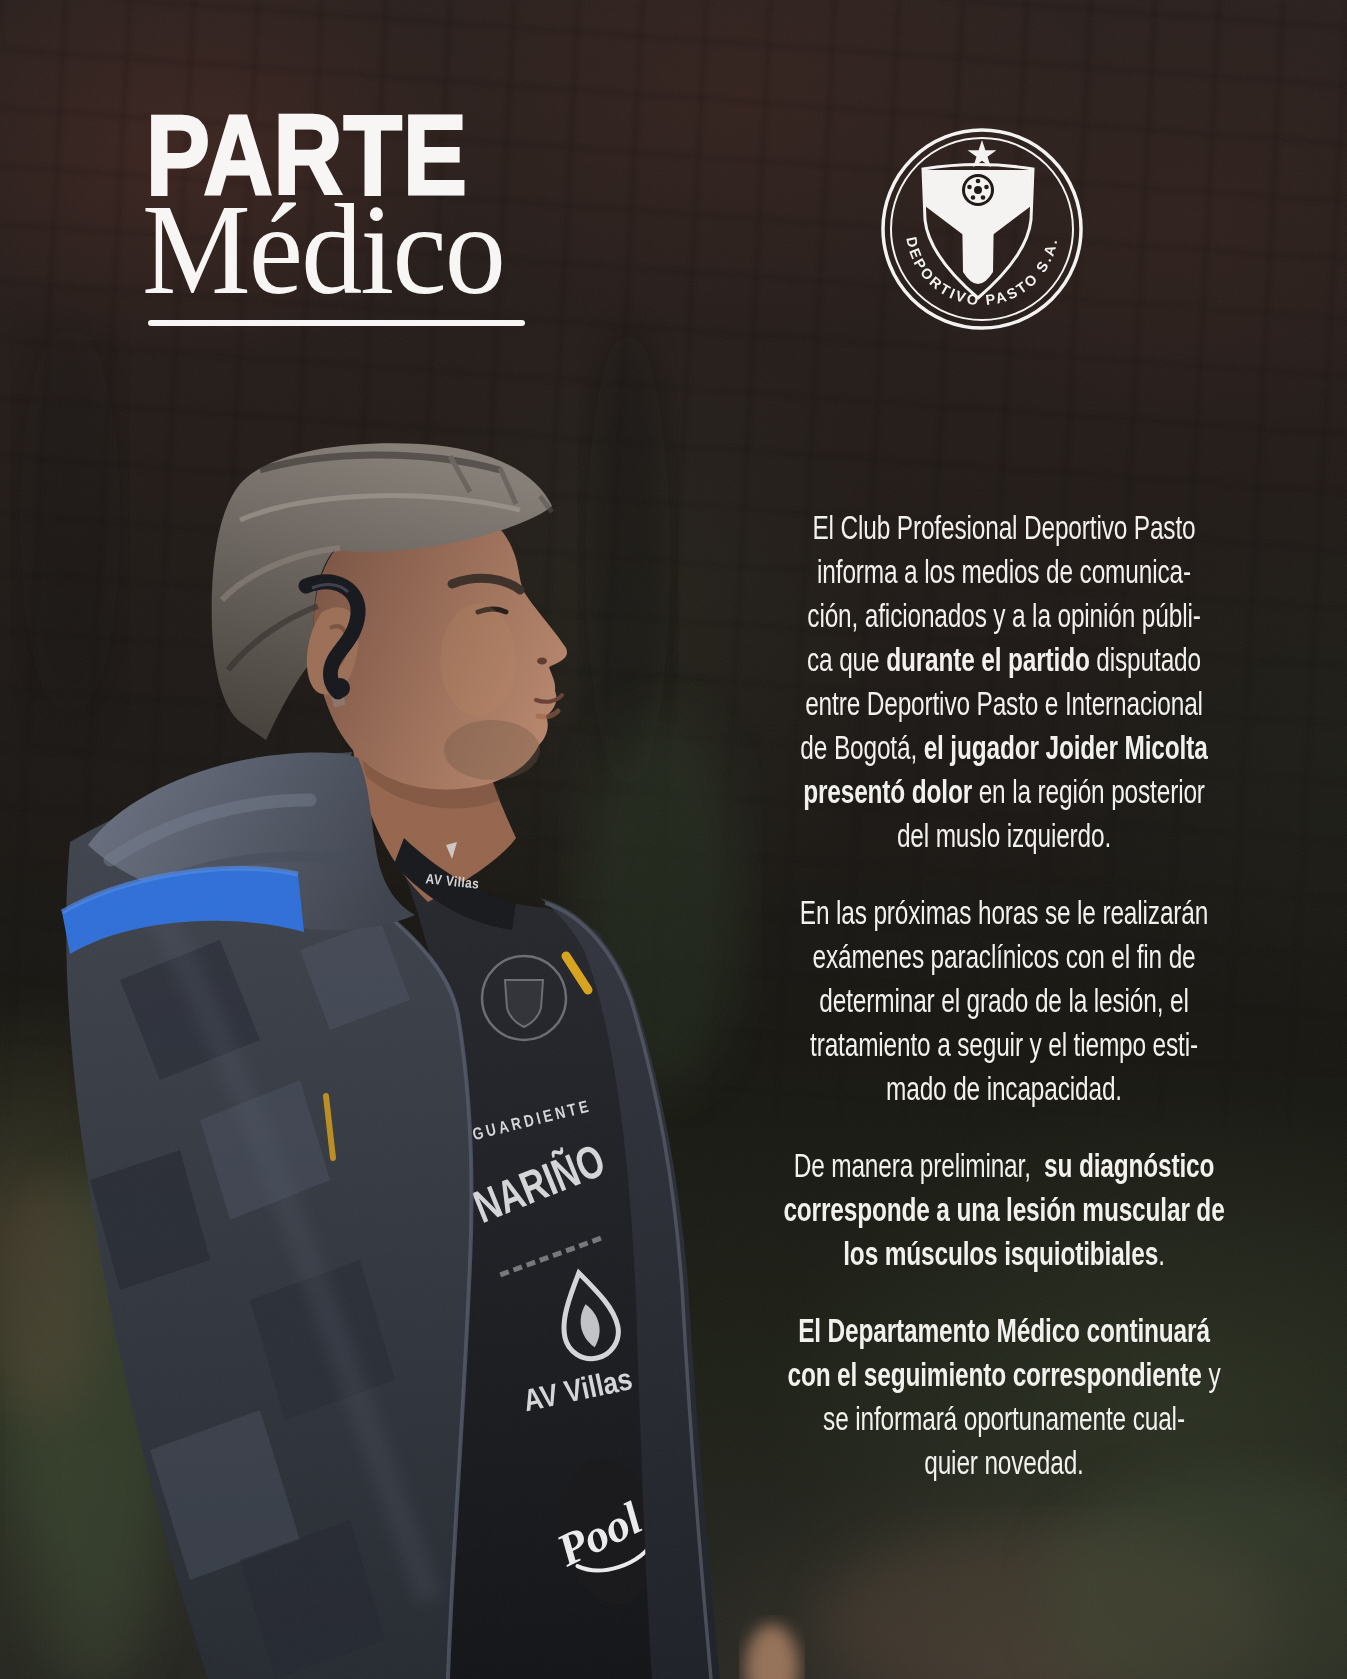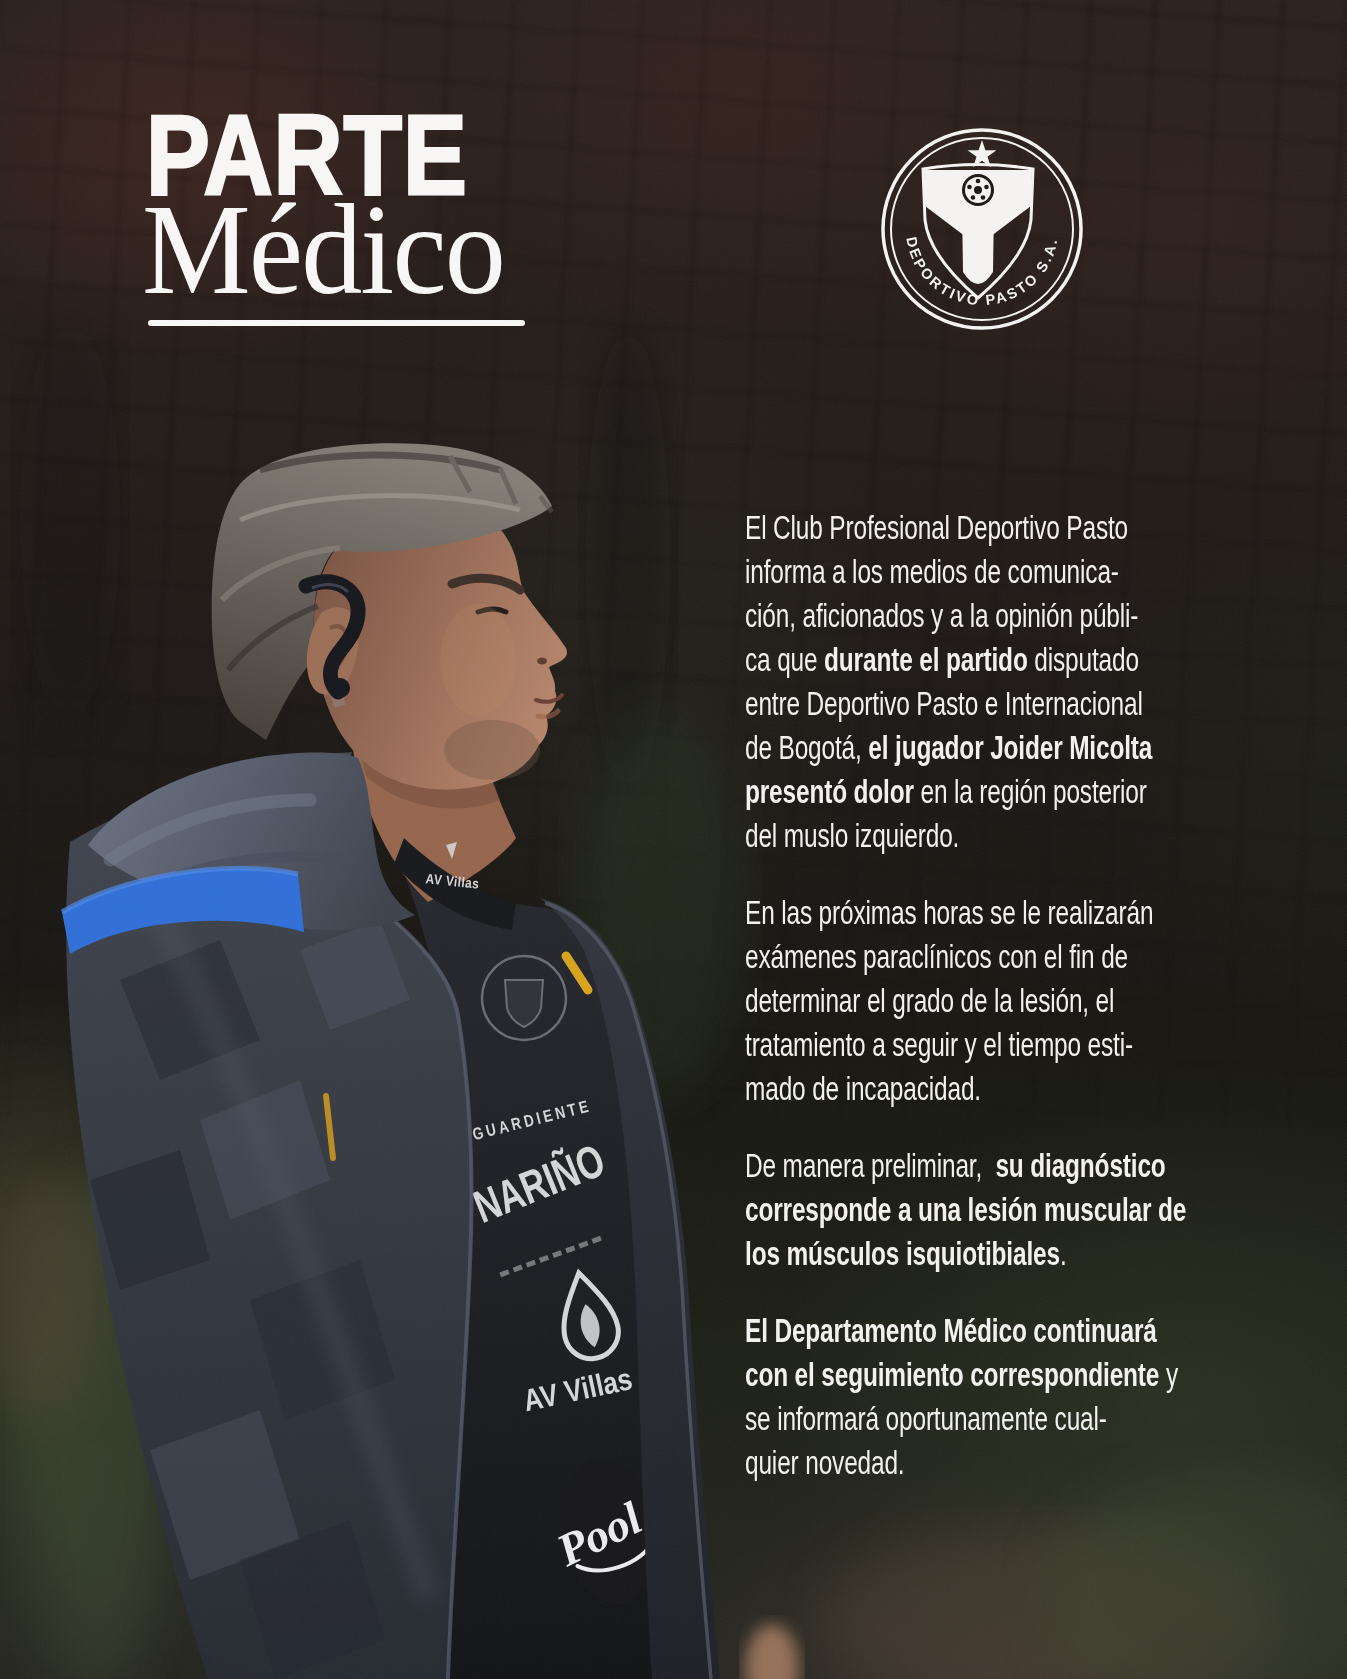--- a/index.html
+++ b/index.html
@@ -1,17 +1,17 @@
 <!DOCTYPE html>
 <html><head>
 <meta charset="utf-8">
 <style>
   html,body{margin:0;padding:0;background:#0c0b0a;}
   .canvas{position:relative;width:1347px;height:1679px;overflow:hidden;background:#be185d;
-          font-family:"Liberation Sans", sans-serif;}
+          font-family:"Liberation Sans", sans-serif;text-align:center;}
   .layer{position:absolute;inset:0;pointer-events:none;}
   
   .bg-blobs{
     background:
       radial-gradient(420px 300px at 14% 9%,  rgba(86,44,38,.45), transparent 70%),
       radial-gradient(500px 340px at 55% 6%,  rgba(70,40,34,.38), transparent 70%),
       radial-gradient(460px 320px at 88% 13%, rgba(64,38,32,.35), transparent 70%),
       radial-gradient(380px 500px at 47% 38%, rgba(52,58,40,.25), transparent 70%),
       radial-gradient(320px 560px at 3% 82%,  rgba(62,74,48,.55), transparent 70%),
       radial-gradient(260px 300px at 2% 72%,  rgba(84,66,46,.35), transparent 70%),

